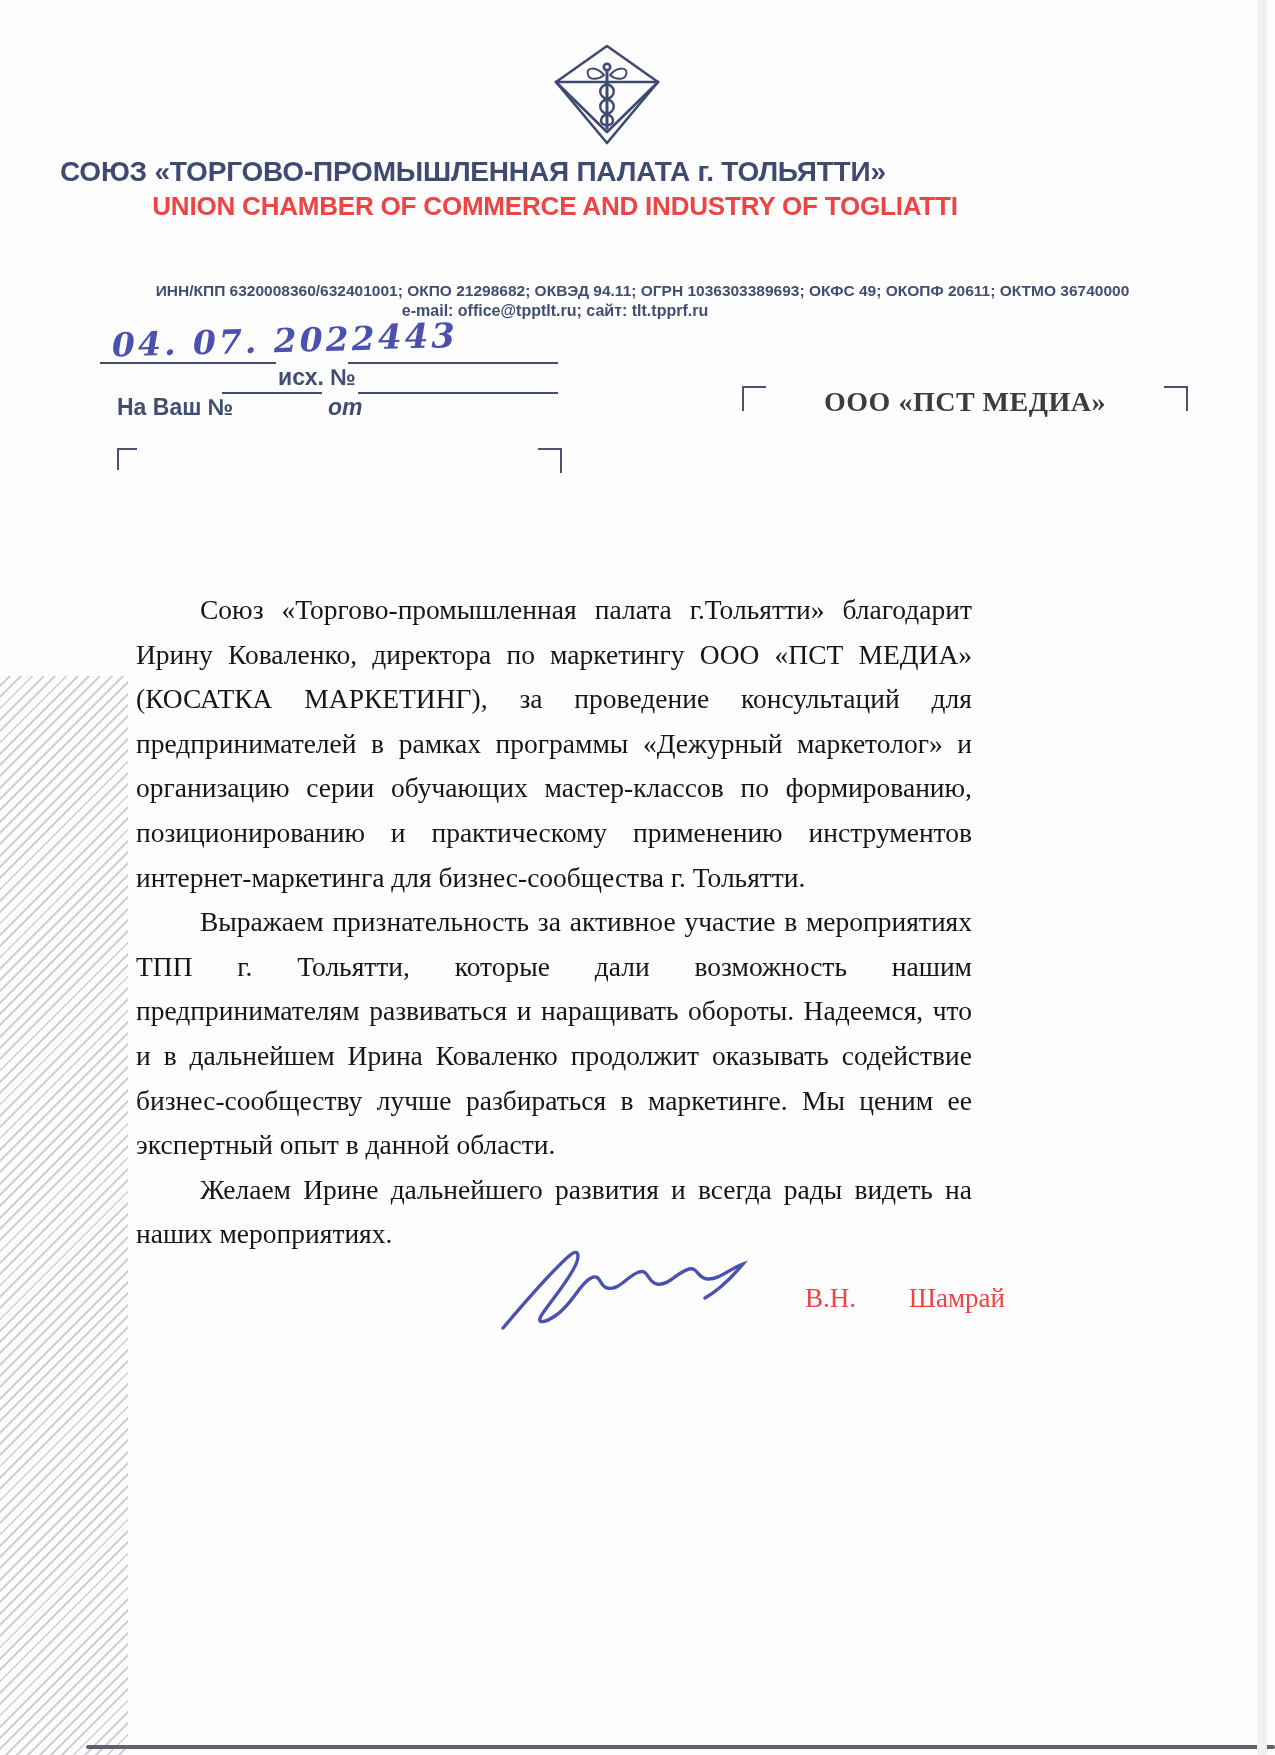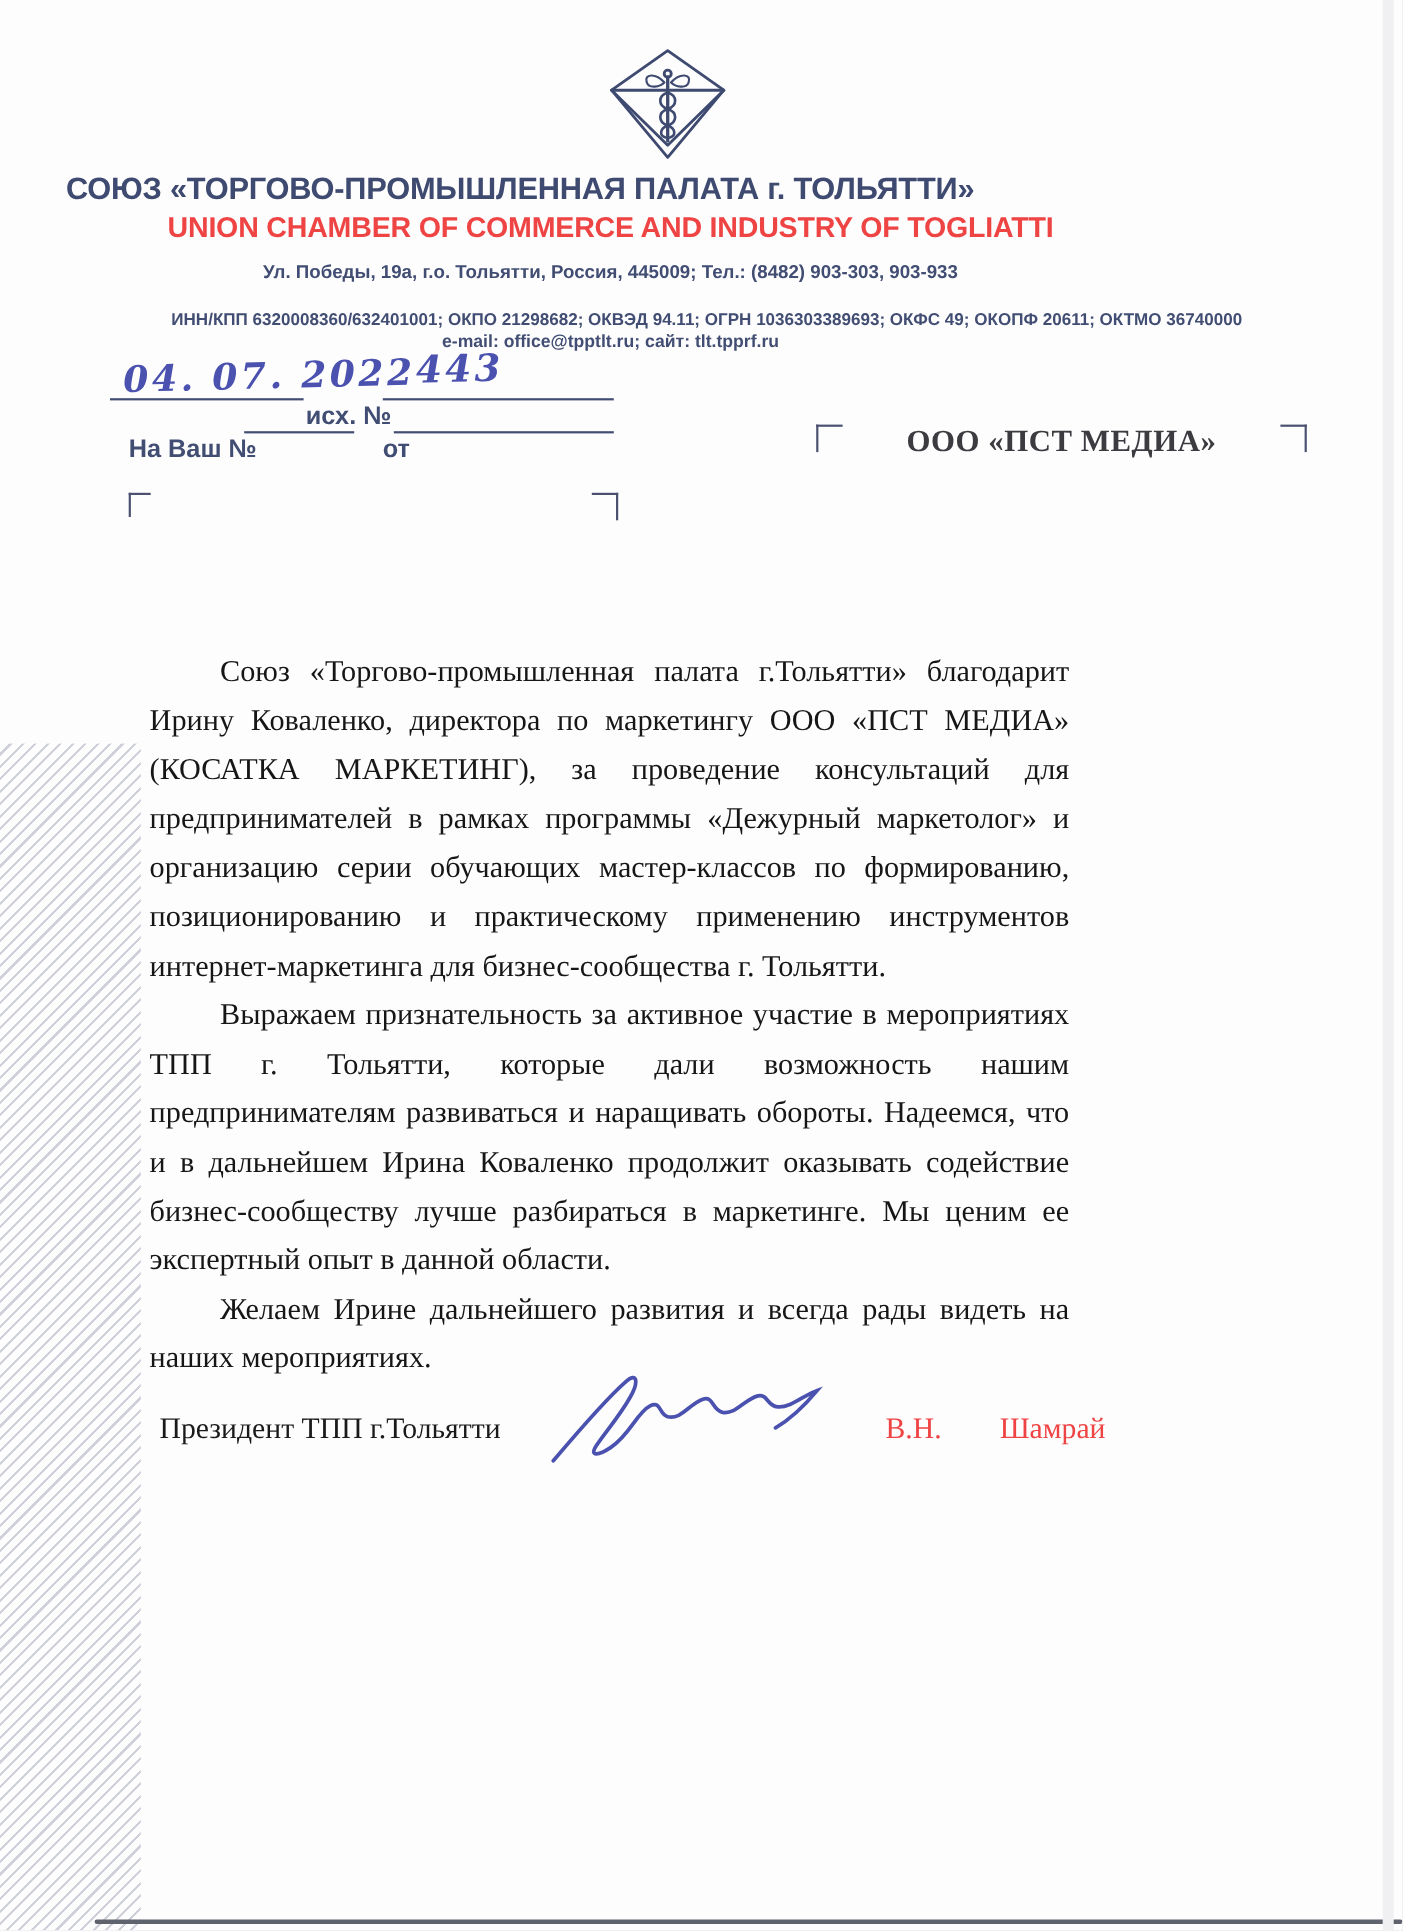--- a/index.html
+++ b/index.html
@@ -98,49 +98,47 @@
         <path d="M58 31 C66 22 77 23 74 31 C72 37 62 35 58 31 Z" stroke-width="2"></path>
         <path d="M55 40 C46 43 46 52 55 55 C64 58 64 67 55 70 C48 72.5 47 79 53 81" stroke-width="2.4"></path>
         <path d="M55 40 C64 43 64 52 55 55 C46 58 46 67 55 70 C62 72.5 63 79 57 81" stroke-width="2.4"></path>
       </g>
     </svg>
   </div>
 
   <div class="org-ru">СОЮЗ «ТОРГОВО-ПРОМЫШЛЕННАЯ ПАЛАТА г. ТОЛЬЯТТИ»</div>
   <div class="org-en">UNION CHAMBER OF COMMERCE AND INDUSTRY OF TOGLIATTI</div>
 
-  <div class="addr addr1">Ул. Победы, 19а, г.о. Тольятти, Россия, 445009; Тел.: (8482) 903-303, 903-933</div>
   <div class="addr addr3">ИНН/КПП 6320008360/632401001; ОКПО 21298682; ОКВЭД 94.11; ОГРН 1036303389693; ОКФС 49; ОКОПФ 20611; ОКТМО 36740000</div>
   <div class="addr addr4">e-mail: office@tpptlt.ru; сайт: tlt.tpprf.ru</div>
 
   <div class="hand" style="left:112px;top:322px;font-size:33px;">04. 07. 2022</div>
   <div class="uline" style="left:100px;top:362px;width:176px;"></div>
   <div class="refline" style="left:278px;top:334px;">исх. №</div>
   <div class="uline" style="left:348px;top:362px;width:210px;"></div>
   <div class="hand" style="left:378px;top:316px;font-size:34px;">443</div>
 
   <div class="refline" style="left:117px;top:364px;">На Ваш №</div>
   <div class="uline" style="left:222px;top:392px;width:100px;"></div>
-  <div class="refline" style="left:348px;top:364px;">от</div>
+  <div class="refline" style="left:328px;top:364px;font-style:italic;">от</div>
   <div class="uline" style="left:358px;top:392px;width:200px;"></div>
 
   <div class="corner tl" style="left:117px;top:448px;width:18px;height:20px;"></div>
   <div class="corner tr" style="left:538px;top:448px;"></div>
 
   <div class="corner tl" style="left:742px;top:386px;"></div>
   <div class="corner tr" style="left:1164px;top:386px;"></div>
   <div class="recipient">ООО «ПСТ МЕДИА»</div>
 
   <div class="body-text">
     <p>Союз «Торгово-промышленная палата г.Тольятти» благодарит Ирину Коваленко, директора по маркетингу ООО «ПСТ МЕДИА» (КОСАТКА МАРКЕТИНГ), за проведение консультаций для предпринимателей в рамках программы «Дежурный маркетолог» и организацию серии обучающих мастер-классов по формированию, позиционированию и практическому применению инструментов интернет-маркетинга для бизнес-сообщества г. Тольятти.</p>
     <p>Выражаем признательность за активное участие в мероприятиях ТПП г. Тольятти, которые дали возможность нашим предпринимателям развиваться и наращивать обороты. Надеемся, что и в дальнейшем Ирина Коваленко продолжит оказывать содействие бизнес-сообществу лучше разбираться в маркетинге. Мы ценим ее экспертный опыт в данной области.</p>
     <p>Желаем Ирине дальнейшего развития и всегда рады видеть на наших мероприятиях.</p>
   </div>
 
-  <div class="sig-position">Президент ТПП г.Тольятти</div>
 
   <div class="autograph">
     <svg viewBox="0 0 280 110" width="280" height="110">
       <path d="M8 96 C 30 70 58 38 74 24 C 84 15 86 24 78 38 C 68 56 52 74 46 84 C 42 91 48 92 60 84 C 78 72 84 52 96 46 C 106 41 104 54 112 56 C 124 59 132 44 144 40 C 154 37 152 50 162 52 C 174 54 182 40 194 37 C 203 35 202 46 212 47 C 224 48 236 36 248 32 C 238 44 224 58 210 66" fill="none" stroke="#4a51ae" stroke-width="3.4" stroke-linecap="round"></path>
     </svg>
   </div>
 
   <div class="sig-name">
     <span>В.Н.</span>
     <span>Шамрай</span>

